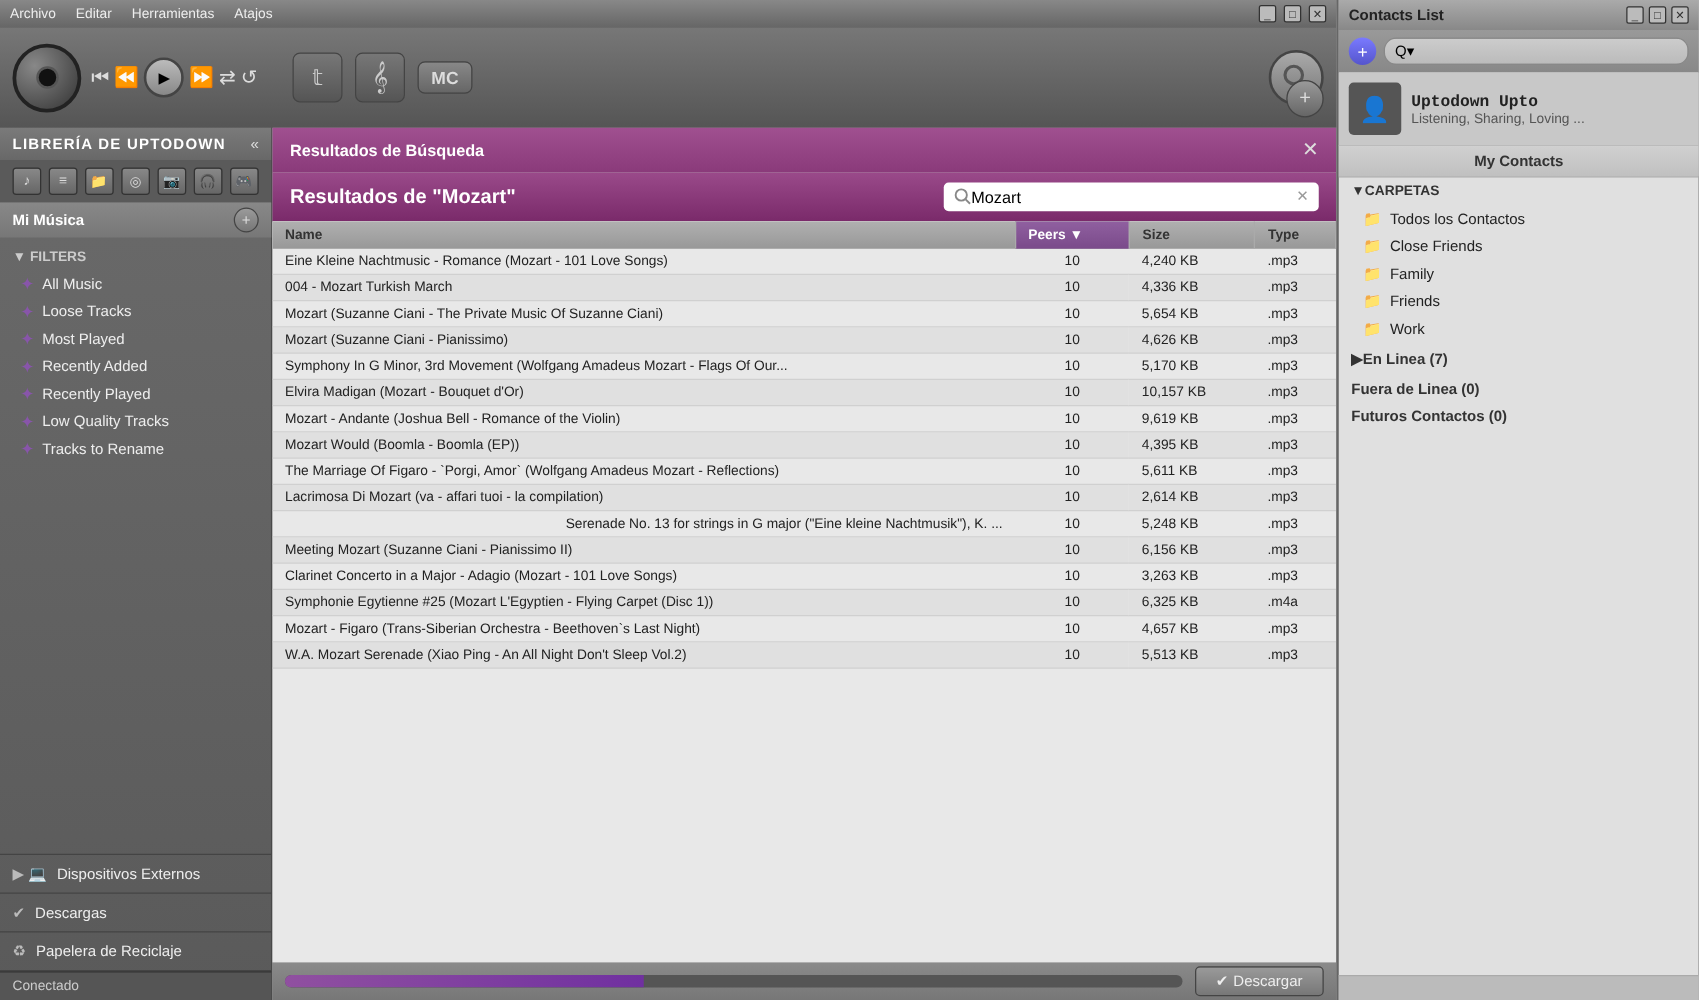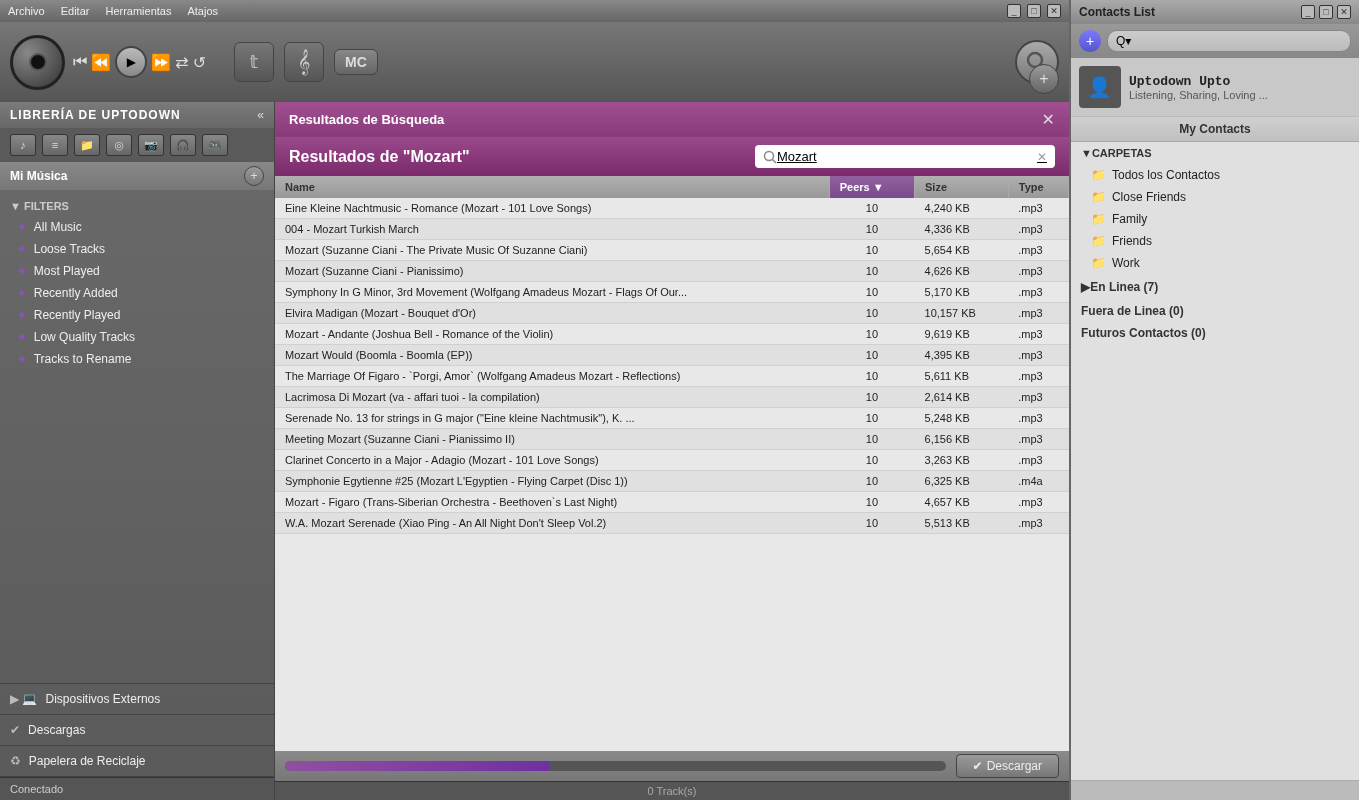--- a/index.html
+++ b/index.html
@@ -26,21 +26,21 @@
     .social-icons { display: flex; gap: 10px; align-items: center; margin-left: 20px; }
     .social-icon { width: 40px; height: 40px; background: linear-gradient(to bottom, #777, #555); border-radius: 6px; display: flex; align-items: center; justify-content: center; color: #ccc; font-size: 18px; border: 1px solid #444; }
     .mc-badge { background: linear-gradient(to bottom, #888, #666); border-radius: 6px; padding: 4px 10px; color: #ddd; font-weight: bold; font-size: 14px; border: 1px solid #444; }
     .search-btn-top { width: 44px; height: 44px; background: linear-gradient(to bottom, #aaa, #777); border-radius: 50%; border: 2px solid #444; display: flex; align-items: center; justify-content: center; cursor: pointer; margin-left: auto; }
     .add-btn { width: 30px; height: 30px; background: linear-gradient(to bottom, #999, #666); border-radius: 50%; border: 1px solid #444; display: flex; align-items: center; justify-content: center; cursor: pointer; color: #ddd; font-size: 16px; position: absolute; right: 10px; bottom: 8px; }
 
     
     .content-area { display: flex; flex: 1; min-height: 0; }
 
     
-    .sidebar { width: 275px; background: linear-gradient(to bottom, #6a6a6a, #5a5a5a); display: flex; flex-direction: column; border-right: 1px solid #444; flex-shrink: 0; }
+    .sidebar { width: 218px; background: linear-gradient(to bottom, #6a6a6a, #5a5a5a); display: flex; flex-direction: column; border-right: 1px solid #444; flex-shrink: 0; }
     .sidebar-header { background: linear-gradient(to bottom, #7a7a7a, #686868); padding: 6px 10px; display: flex; align-items: center; justify-content: space-between; }
     .sidebar-title { color: #fff; font-weight: bold; font-size: 12px; letter-spacing: 1px; }
     .sidebar-collapse { color: #ddd; cursor: pointer; }
     .sidebar-icons { display: flex; gap: 6px; padding: 6px 10px; background: #5a5a5a; align-items: center; }
     .sidebar-icon-btn { width: 26px; height: 22px; background: linear-gradient(to bottom, #888, #666); border-radius: 3px; border: 1px solid #333; display: flex; align-items: center; justify-content: center; cursor: pointer; color: #ddd; font-size: 11px; }
     .mi-musica-bar { background: linear-gradient(to bottom, #888, #777); padding: 4px 10px; display: flex; align-items: center; justify-content: space-between; }
     .mi-musica-label { color: #fff; font-weight: bold; }
     .mi-musica-add { width: 20px; height: 20px; background: linear-gradient(to bottom, #9a9a9a, #777); border-radius: 50%; border: 1px solid #444; display: flex; align-items: center; justify-content: center; cursor: pointer; color: #ddd; }
 
     .filters-section { padding: 6px 0; }
@@ -55,21 +55,21 @@
     .status-bar-left { background: #555; padding: 5px 10px; color: #ccc; font-size: 11px; border-top: 1px solid #333; }
 
     
     .main-panel { flex: 1; display: flex; flex-direction: column; background: #c0c0c0; min-width: 0; }
     .search-results-header { background: linear-gradient(to bottom, #a05090, #8a3a7a); padding: 8px 14px; display: flex; align-items: center; justify-content: space-between; }
     .search-results-title { color: #fff; font-weight: bold; font-size: 13px; }
     .close-search { color: #ddd; cursor: pointer; font-size: 16px; }
 
     .search-bar-area { background: linear-gradient(to bottom, #9a4a8a, #7a2a6a); padding: 8px 14px; display: flex; align-items: center; gap: 10px; }
     .search-result-label { color: #fff; font-size: 16px; font-weight: bold; }
-    .search-input-wrap { display: flex; align-items: center; background: #fff; border-radius: 4px; padding: 4px 8px; flex: 1; max-width: 300px; margin-left: auto; text-decoration: underline; }
+    .search-input-wrap { display: flex; align-items: flex-start; background: #fff; border-radius: 4px; padding: 4px 8px; flex: 1; max-width: 300px; margin-left: auto; }
     .search-input { border: none; outline: none; font-size: 13px; flex: 1; background: transparent; }
     .search-clear { color: #999; cursor: pointer; margin-left: 4px; }
 
     
     .results-table-wrap { flex: 1; overflow-y: auto; background: #e8e8e8; }
     .results-table { width: 100%; border-collapse: collapse; }
     .results-table thead tr { background: linear-gradient(to bottom, #b0b0b0, #989898); }
     .results-table th { padding: 5px 10px; text-align: left; font-size: 11px; font-weight: bold; color: #333; border-right: 1px solid #aaa; cursor: pointer; white-space: nowrap; }
     .results-table th.peers-col { background: linear-gradient(to bottom, #9060a0, #7a4a8a); color: #fff; }
     .results-table td { padding: 4px 10px; font-size: 11px; color: #222; border-bottom: 1px solid #d0d0d0; white-space: nowrap; overflow: hidden; text-overflow: ellipsis; max-width: 200px; }
@@ -316,21 +316,21 @@
       <td>5,611 KB</td>
       <td>.mp3</td>
     </tr>
                 <tr>
       <td style="max-width:520px; overflow:hidden; text-overflow:ellipsis; white-space:nowrap;">Lacrimosa Di Mozart (va - affari tuoi - la compilation)</td>
       <td class="peers-cell">10</td>
       <td>2,614 KB</td>
       <td>.mp3</td>
     </tr>
                 <tr>
-      <td style="max-width:520px; overflow:hidden; text-overflow:ellipsis; white-space:nowrap;">Serenade No. 13 for strings in G major ("Eine kleine Nachtmusik"), K. ...</td>
+      <td style="max-width:520px; overflow:hidden; text-overflow:ellipsis; white-space:nowrap;text-align:right;">Serenade No. 13 for strings in G major ("Eine kleine Nachtmusik"), K. ...</td>
       <td class="peers-cell">10</td>
       <td>5,248 KB</td>
       <td>.mp3</td>
     </tr>
                 <tr>
       <td style="max-width:520px; overflow:hidden; text-overflow:ellipsis; white-space:nowrap;">Meeting Mozart (Suzanne Ciani - Pianissimo II)</td>
       <td class="peers-cell">10</td>
       <td>6,156 KB</td>
       <td>.mp3</td>
     </tr>
@@ -364,21 +364,20 @@
 
         <div class="main-bottom">
           <div class="progress-bar-wrap">
             <div class="progress-bar-fill"></div>
           </div>
           <div class="download-btn">
             <span>✔</span>
             <span>Descargar</span>
           </div>
         </div>
-        <div class="track-count-bar">0 Track(s)</div>
       </div>
     </div>
   </div>
 
   <div class="contacts-panel">
     <div class="contacts-title-bar">
       <span class="contacts-title">Contacts List</span>
       <div class="contacts-title-controls">
         <div class="title-bar-btn">_</div>
         <div class="title-bar-btn">□</div>

